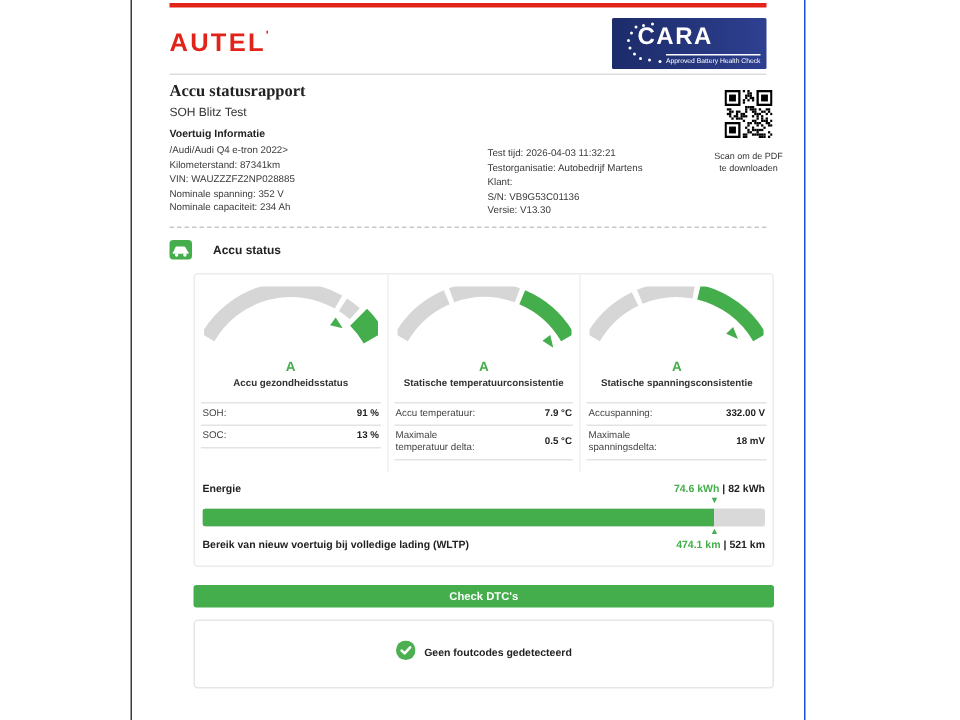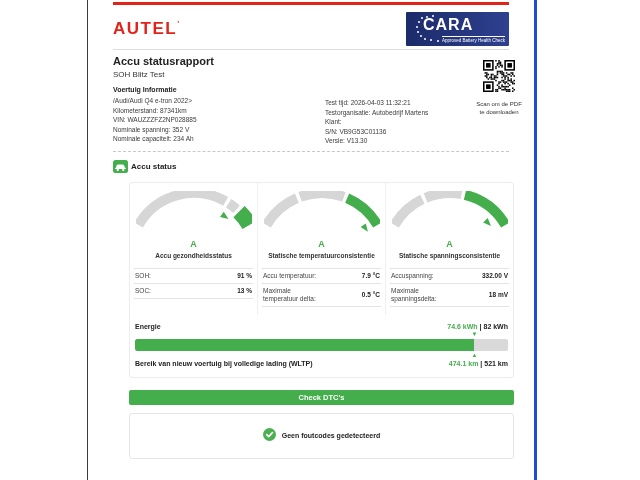--- a/index.html
+++ b/index.html
@@ -1,40 +1,40 @@
 <!DOCTYPE html>
 <html><head>
 <meta charset="utf-8">
 <style>
   * { margin:0; padding:0; box-sizing:border-box; }
   html,body { width:640px; height:480px; background:#fff; font-family:"Liberation Sans", sans-serif; overflow:hidden; }
   .page { position:absolute; left:87px; top:0; width:450px; height:480px; background:#fff;
-          border-left:1px solid #3c3c3c; border-right:3px solid #1d4ed8; }
+          border-left:1px solid #3c3c3c; border-right:1px solid #1d4ed8; }
   .topline { margin:2px 25px 0 25px; height:3px; background:#e2231a; }
   .header { margin:6px 25px 0 25px; display:flex; justify-content:space-between; align-items:center; height:36px; }
   .autel-logo { color:#e2231a; font-size:17px; font-weight:bold; letter-spacing:1.5px; }
   .autel-logo .tm { font-size:8px; vertical-align:top; }
   .cara-badge { position:relative; width:103px; height:34px; background:linear-gradient(90deg,#1c2b69,#2e4090); border-radius:1px; }
   .cara-title { position:absolute; left:17px; top:4px; color:#fff; font-size:16px; font-weight:bold; letter-spacing:1px; }
   .cara-sub { position:absolute; right:4px; bottom:3px; color:#fff; font-size:4.5px; border-top:1px solid #fff; padding-top:1.5px; }
   .cara-dots { position:absolute; left:20px; top:4px; width:2px; height:2px; background:#fff; border-radius:50%;
     box-shadow:-5px 1px 0 #fff,6px -1px 0 #fff,-8px 5px 0 #fff,-10px 10px 0 #fff,-9px 15px 0 #fff,-6px 19px 0 #fff,-2px 22px 0 #fff,4px 23px 0 #fff,11px 24px 0 #fff; }
   .header-rule { margin:2px 25px 0 25px; border-top:1px solid #ddd; }
-  .title { margin:5px 25px 2px 25px; font-size:11px; font-weight:bold; color:#222; }
+  .title { margin:5px 25px 2px 25px; font-size:11px; font-weight:bold; color:#222;font-family:Liberation Serif, serif; }
   .subtitle { margin:3px 25px 0 25px; font-size:8px; color:#333; }
   .info-row { margin:7px 25px 0 25px; display:flex; }
   .info-left { width:212px; }
   .info-heading { font-size:7px; font-weight:bold; color:#222; margin-bottom:3px; }
   .info-line { font-size:6.5px; color:#3a3a3a; line-height:9.5px; }
   .info-mid { flex:1; padding-top:12px; }
   .qr-wrap { position:absolute; top:60px; left:370px; width:82px; text-align:center; }
   .qr-wrap svg { display:inline-block; }
   .qr-caption { margin-top:4px; font-size:6px; color:#333; line-height:8px; }
   .dashed-rule { margin:5px 25px 0 25px; border-top:1px dashed #c8c8c8; }
-  .section-head { margin:8px 25px 0 25px; display:flex; align-items:center; gap:3px; }
+  .section-head { margin:8px 25px 0 25px; display:flex; align-items:center; gap:14px; }
   .car-icon { width:15px; height:13px; background:#44ad4c; border-radius:2.5px; display:flex; align-items:center; justify-content:center; }
   .section-head .label { font-size:8px; font-weight:bold; color:#222; }
   .panel { margin:9px 20px 0 41px; border:1px solid #ececec; border-radius:3px; overflow:hidden; }
   .panel-bar { height:15px; line-height:15px; background:#44ad4c; color:#fff; font-size:7.5px; font-weight:bold; text-align:center; }
   .gauge-row { display:flex; }
   .gauge-col { flex:1; padding:6px 4px 8px 4px; }
   .gauge-col + .gauge-col { border-left:1px solid #f0f0f0; }
   .gauge-svg { display:block; margin:2px auto 0 auto; }
   .grade { text-align:center; color:#44ad4c; font-size:9px; font-weight:bold; margin-top:2px; }
   .gauge-label { text-align:center; font-size:6.5px; font-weight:bold; color:#333; margin-top:3px; margin-bottom:9px; }

